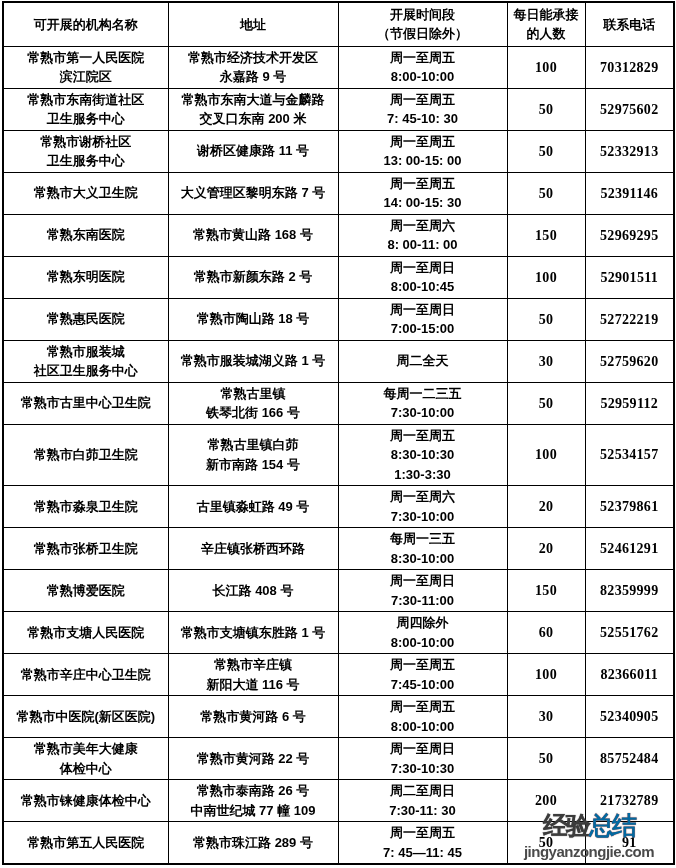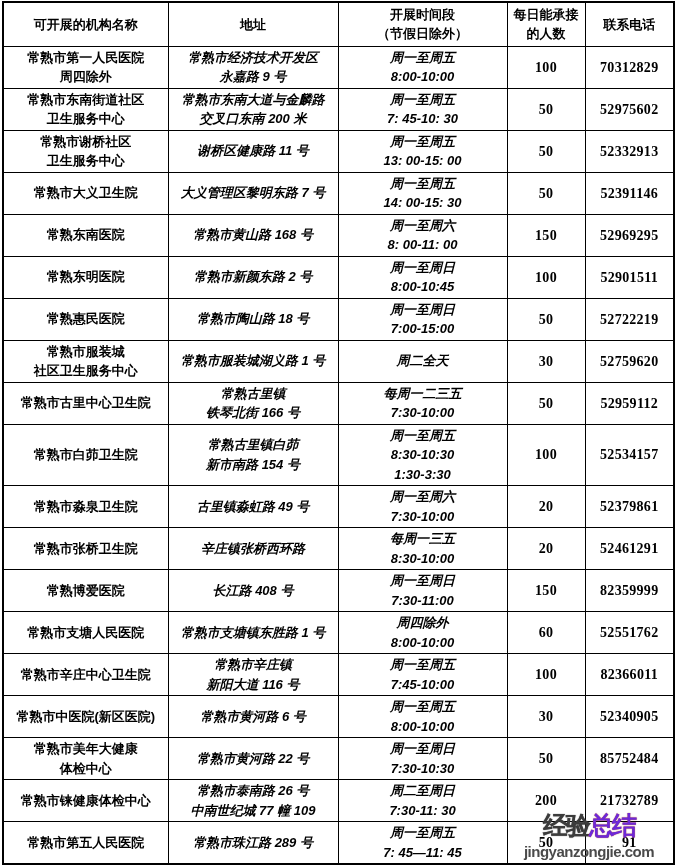--- a/index.html
+++ b/index.html
@@ -31,39 +31,39 @@
     overflow: hidden;
   }
   thead tr { height: 44px; }
   tbody tr { height: 40px; }
   tbody tr.tall { height: 58px; }
   td.num {
     font-family: "Liberation Serif", "DejaVu Serif", serif;
     font-size: 14px;
     letter-spacing: 0.3px;
   }
-  td.addr, td.sched { font-size: 13px; font-style: italic; }
+  td.addr, td.sched { font-size: 13px; }
   
   .watermark {
     position: absolute;
     right: 3px;
     bottom: 9px;
     width: 168px;
     text-align: center;
     line-height: 0.95;
     pointer-events: none;
   }
   .wm-title {
     font-size: 25px;
     font-weight: bold;
     letter-spacing: -2px;
     color: #3b3b3b;
     text-shadow: 0 0 1px #3b3b3b;
   }
-  .wm-title .wm-red { color: #6d28d9; text-shadow: 0 0 1px #a8321e; }
+  .wm-title .wm-red { color: #0369a1; text-shadow: 0 0 1px #a8321e; }
   .wm-site {
     font-size: 15px;
     font-weight: bold;
     color: #4a4a4a;
     letter-spacing: -0.5px;
     margin-top: 7px;
   }
 </style>
 </head>
 <body>
@@ -83,21 +83,21 @@
       <th>开展时间段
 （节假日除外）</th>
       <th>每日能承接
 的人数</th>
       <th>联系电话</th>
     </tr>
   </thead>
   <tbody>
       <tr>
         <td>常熟市第一人民医院
-周四除外</td>
+滨江院区</td>
         <td class="addr">常熟市经济技术开发区
 永嘉路 9 号</td>
         <td class="sched">周一至周五
 8:00-10:00</td>
         <td class="num">100</td>
         <td class="num">70312829</td>
       </tr>
       <tr>
         <td>常熟市东南街道社区
 卫生服务中心</td>

